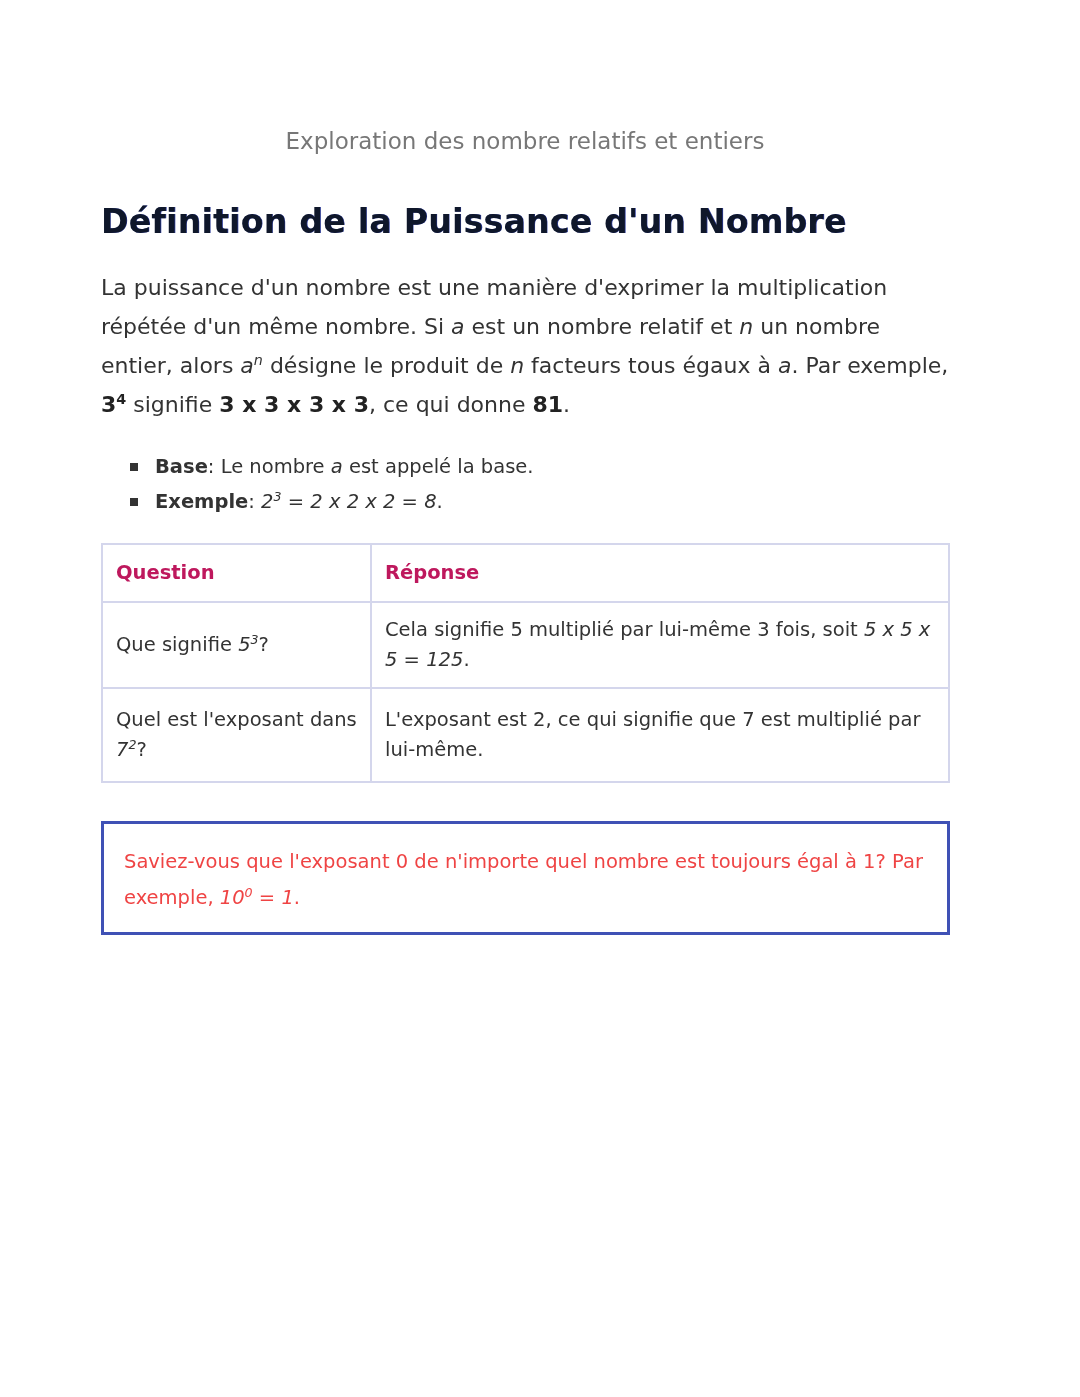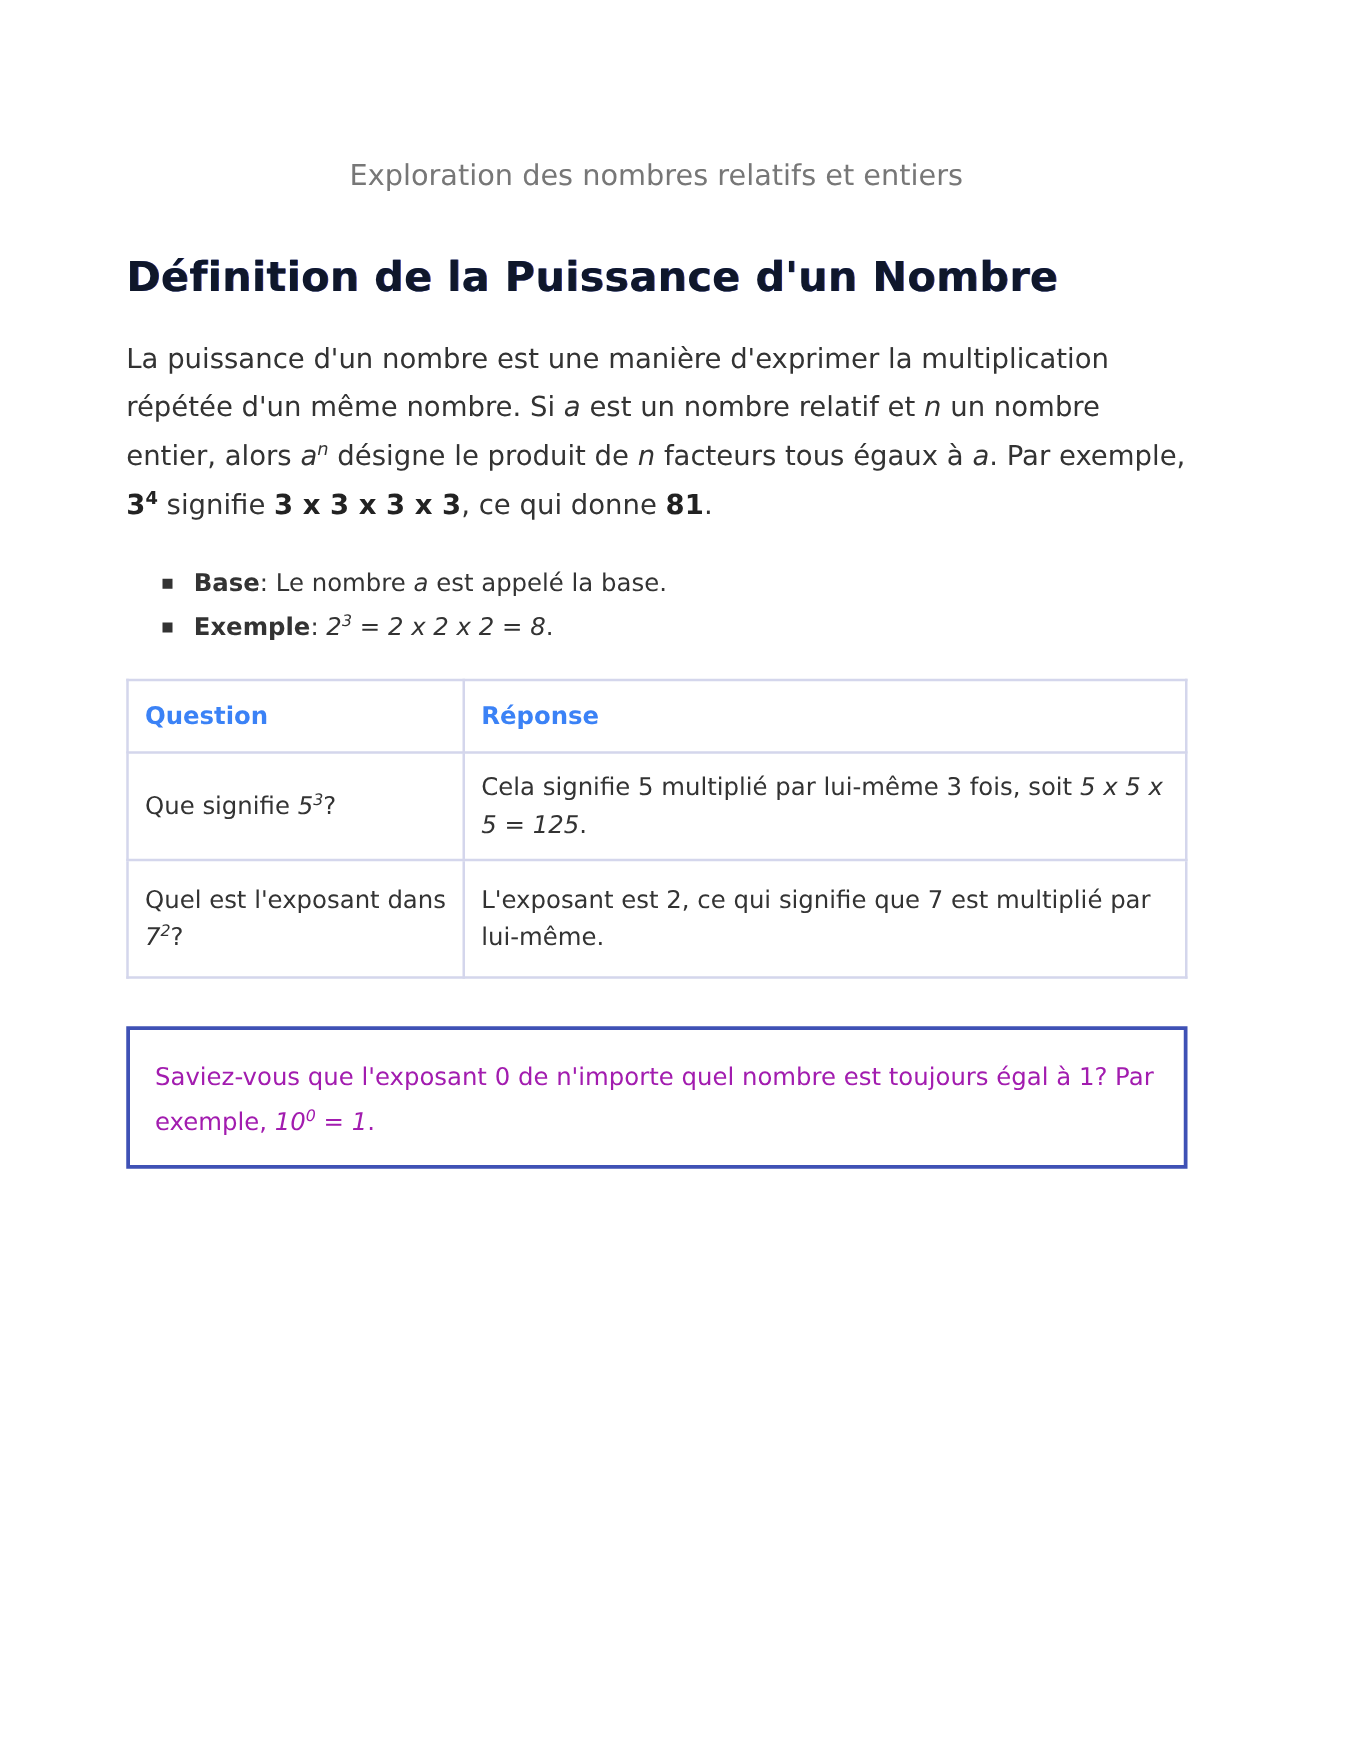--- a/index.html
+++ b/index.html
@@ -82,41 +82,41 @@
     .qa-table th, .qa-table td {
       border: 2px solid #d4d6ec;
       text-align: left;
       vertical-align: middle;
       padding: 12px 13px;
       line-height: 30px;
       color: #333;
     }
     .qa-table th {
       font-weight: bold;
-      color: #3b82f6;
+      color: #be185d;
       height: 32px;
     }
     .qa-table th:first-child, .qa-table td:first-child { width: 241px; }
     .qa-table tr.row-1 td { height: 64px; padding-top: 10px; padding-bottom: 10px; }
     .qa-table tr.row-2 td { height: 68px; }
     .note-box {
       margin-top: 38px;
       border: 3px solid #3f51b5;
       padding: 20px 20px 16px 20px;
       font-size: 19.5px;
       line-height: 36px;
-      color: #a21caf;
+      color: #ef4444;
       width: 803px;
     }
   </style>
 </head>
 <body>
 
 <div class="page">
-  <p class="subtitle">Exploration des nombres relatifs et entiers</p>
+  <p class="subtitle">Exploration des nombre relatifs et entiers</p>
 
   <h2 class="section-title">Définition de la Puissance d'un Nombre</h2>
 
   <p class="para"><span>La puissance d'un nombre est une manière d'exprimer la multiplication répétée d'un même nombre. Si </span><i>a</i><span> est un nombre relatif et </span><i>n</i><span> un nombre entier, alors </span><i><span>a</span><sup>n</sup></i><span> désigne le produit de </span><i>n</i><span> facteurs tous égaux à </span><i>a</i><span>. Par exemple, </span><b><span>3</span><sup>4</sup></b><span> signifie </span><b>3 x 3 x 3 x 3</b><span>, ce qui donne </span><b>81</b><span>.</span></p>
 
   <ul class="def-list">
     <li><b>Base</b><span>: </span><span>Le nombre </span><i>a</i><span> est appelé la base.</span></li>
     <li><b>Exemple</b><span>: </span><i><span>2</span><sup>3</sup><span> = 2 x 2 x 2 = 8</span></i><span>.</span></li>
   </ul>
 

